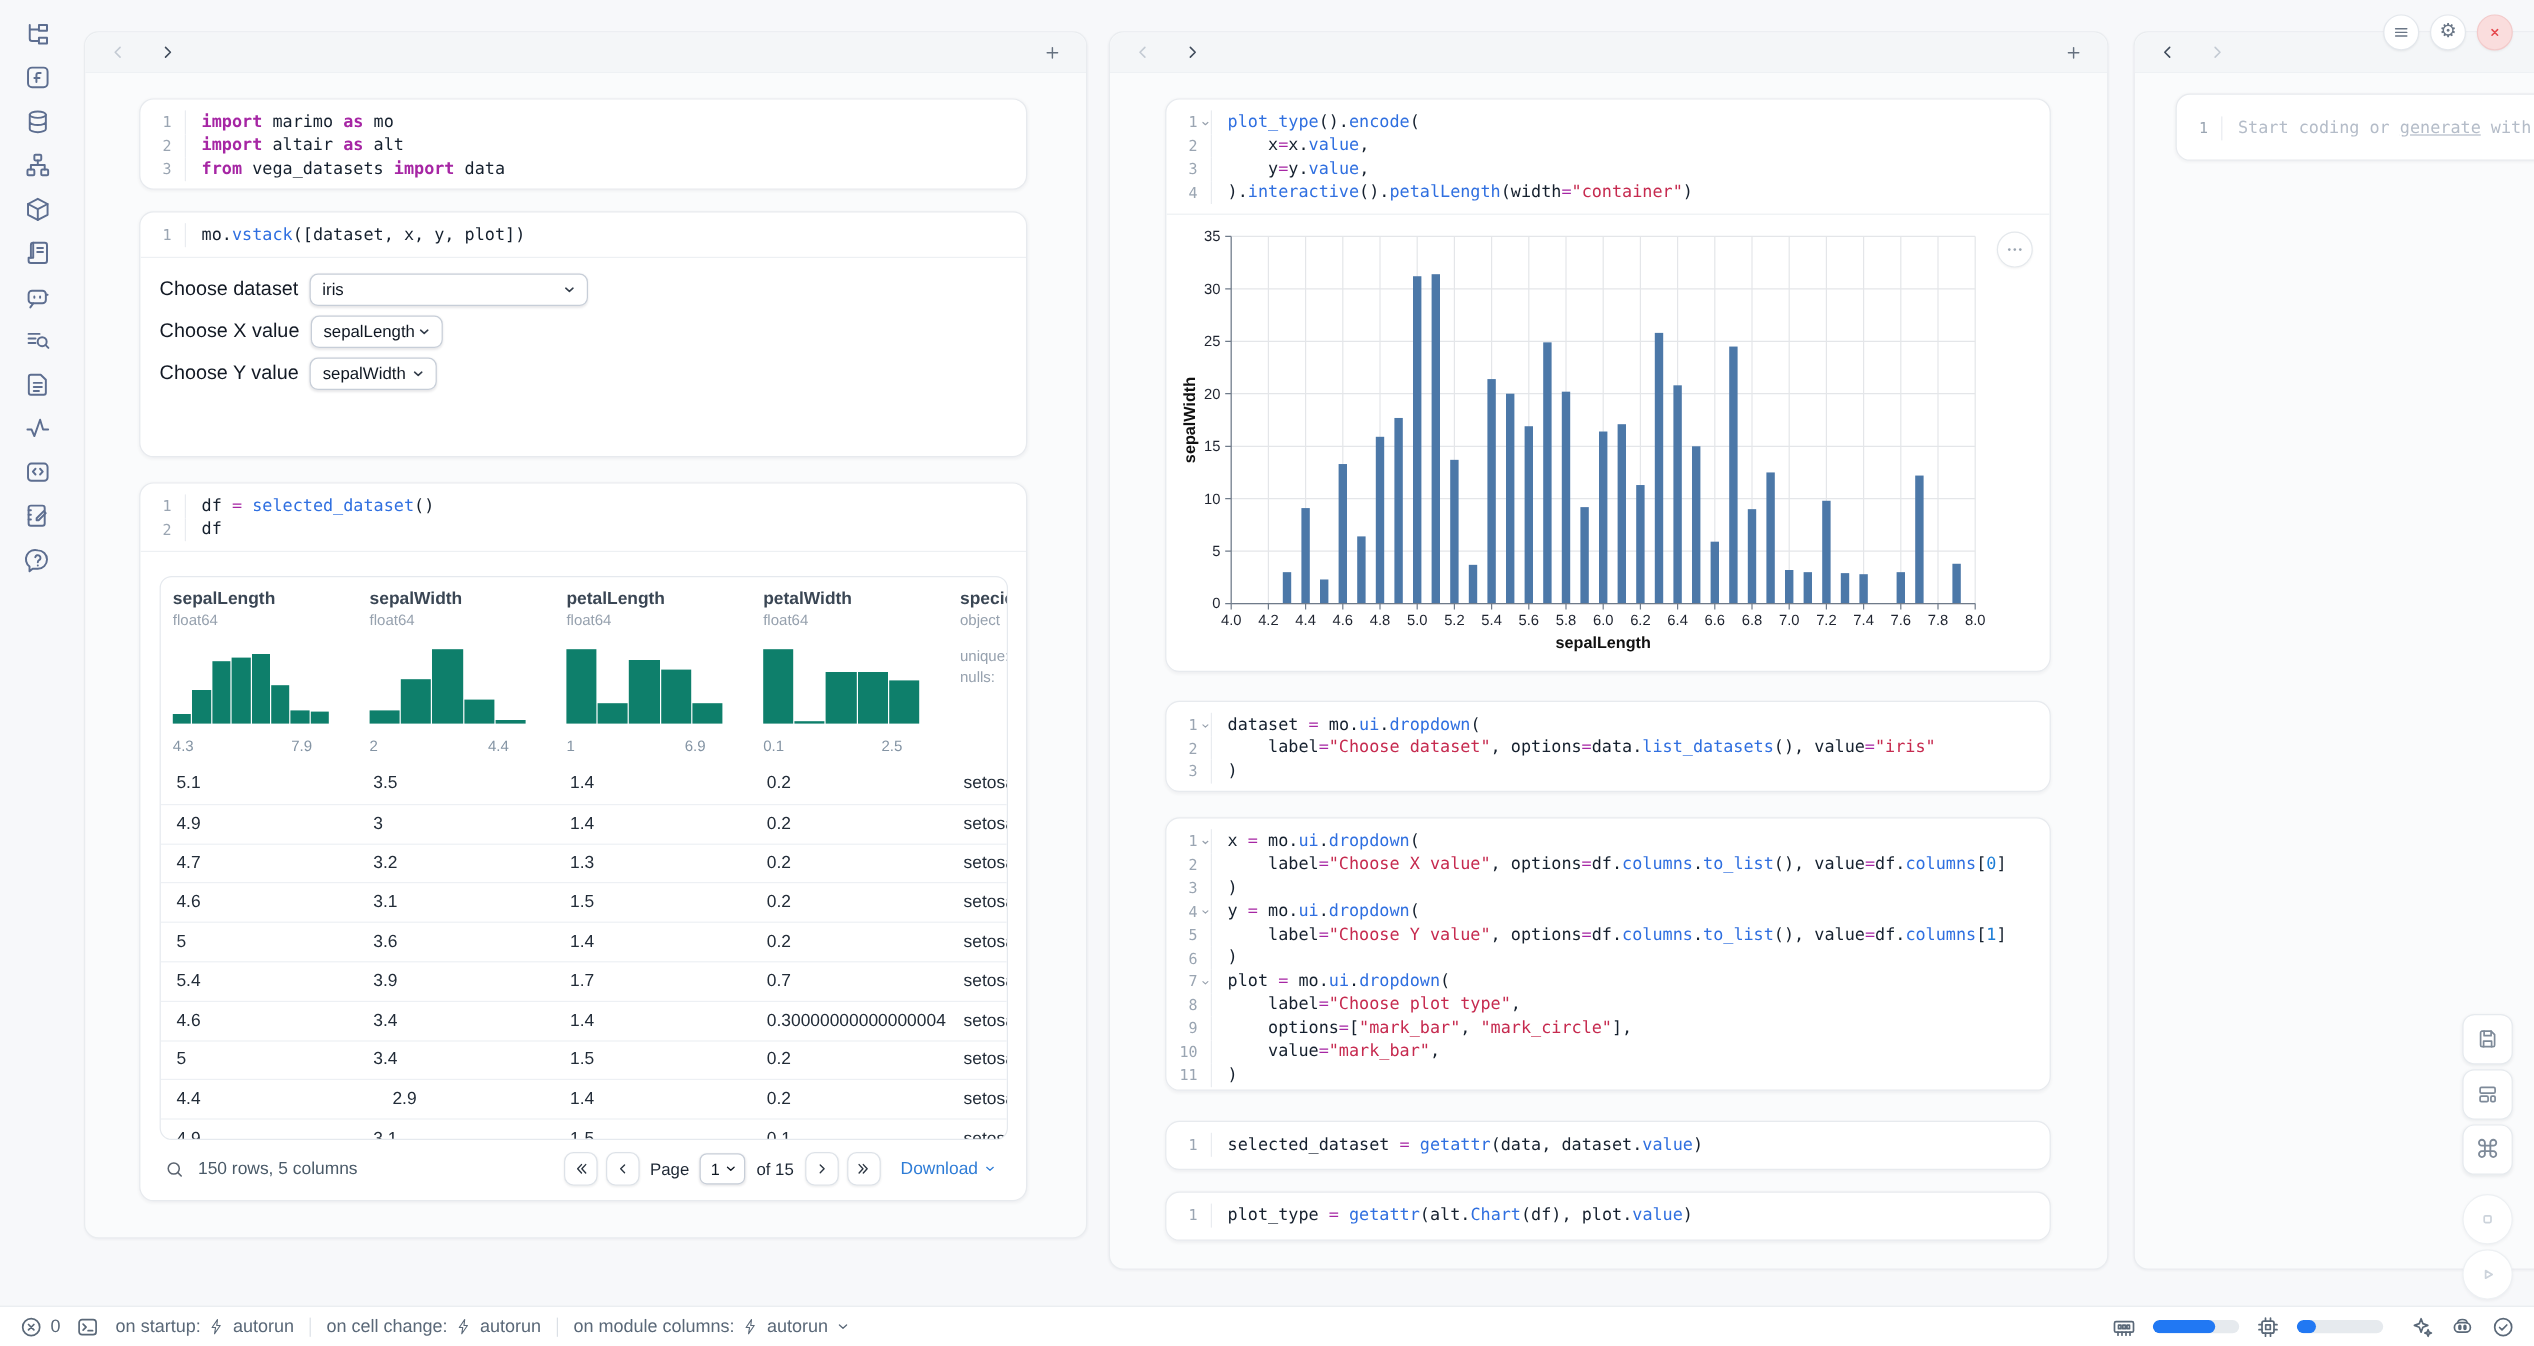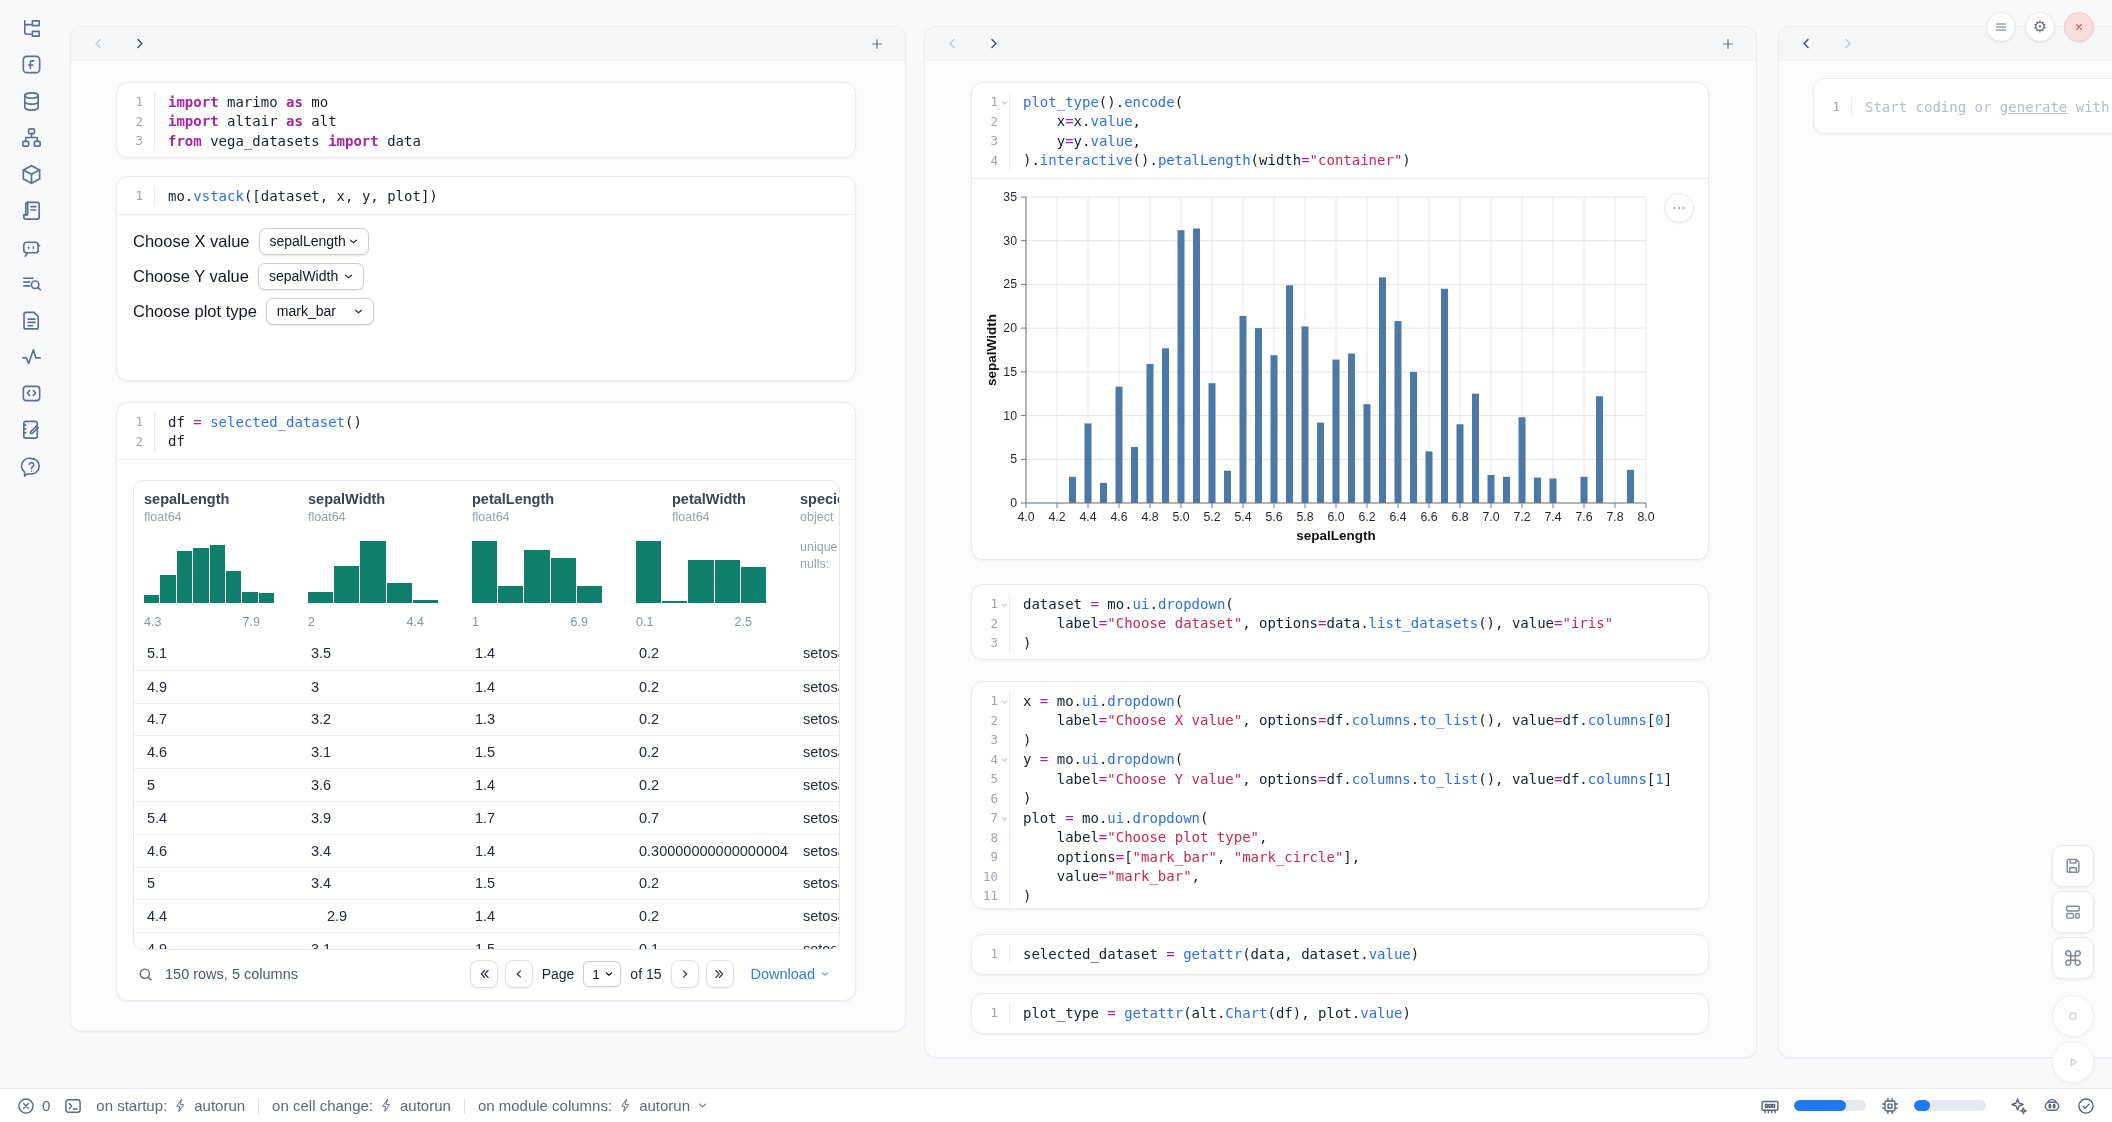--- a/index.html
+++ b/index.html
@@ -231,46 +231,46 @@
     <div class="cell" id="p1c2">
       <div class="lines" id="p1c2-lines">
           <div class="line">
             <span class="gut">1</span>
             <span class="src"><span class="tk-pl">mo.</span><span class="tk-fn">vstack</span><span class="tk-pl">([dataset, x, y, plot])</span></span>
           </div>
         </div>
       <div class="divider"></div>
       <div id="controls-out">
           <div class="ctl-row">
+            <span class="ctl-label">Choose dataset</span>
+            <div class="ctl-select" style="width:232px">
+              <span class="sval">iris</span>
+              <svg width="13" height="13" viewBox="0 0 24 24" fill="none" stroke="currentColor" stroke-width="2.4" stroke-linecap="round" stroke-linejoin="round">
+                <path d="m6.5 9.5 5.5 5 5.5-5"></path>
+              </svg>
+            </div>
+          </div>
+          <div class="ctl-row">
             <span class="ctl-label">Choose X value</span>
             <div class="ctl-select" style="width:110px">
               <span class="sval">sepalLength</span>
               <svg width="13" height="13" viewBox="0 0 24 24" fill="none" stroke="currentColor" stroke-width="2.4" stroke-linecap="round" stroke-linejoin="round">
                 <path d="m6.5 9.5 5.5 5 5.5-5"></path>
               </svg>
             </div>
           </div>
           <div class="ctl-row">
             <span class="ctl-label">Choose Y value</span>
             <div class="ctl-select" style="width:106px">
               <span class="sval">sepalWidth</span>
               <svg width="13" height="13" viewBox="0 0 24 24" fill="none" stroke="currentColor" stroke-width="2.4" stroke-linecap="round" stroke-linejoin="round">
                 <path d="m6.5 9.5 5.5 5 5.5-5"></path>
               </svg>
             </div>
           </div>
-          <div class="ctl-row">
-            <span class="ctl-label">Choose plot type</span>
-            <div class="ctl-select" style="width:108px">
-              <span class="sval">mark_bar</span>
-              <svg width="13" height="13" viewBox="0 0 24 24" fill="none" stroke="currentColor" stroke-width="2.4" stroke-linecap="round" stroke-linejoin="round">
-                <path d="m6.5 9.5 5.5 5 5.5-5"></path>
-              </svg>
-            </div>
-          </div>
         </div>
     </div>
     <div class="cell" id="p1c3">
       <div class="lines" id="p1c3-lines">
           <div class="line">
             <span class="gut">1</span>
             <span class="src"><span class="tk-pl">df </span><span class="tk-op">=</span><span class="tk-pl"> </span><span class="tk-fn">selected_dataset</span><span class="tk-pl">()</span></span>
           </div>
           <div class="line">
             <span class="gut">2</span>
@@ -285,21 +285,21 @@
               <div class="ctype">float64</div>
             </div>
             <div class="t-col" style="left: 174px;">
               <div class="cname">sepalWidth</div>
               <div class="ctype">float64</div>
             </div>
             <div class="t-col" style="left: 338px;">
               <div class="cname">petalLength</div>
               <div class="ctype">float64</div>
             </div>
-            <div class="t-col" style="left: 502px; margin-left: 36px;">
+            <div class="t-col" style="left: 502px;">
               <div class="cname">petalWidth</div>
               <div class="ctype">float64</div>
             </div>
             <div class="t-col" style="left: 666px;">
               <div class="cname">species</div>
               <div class="ctype">object</div>
             </div>
           </div>
           <div class="t-hist">
             <div class="t-col hist-box" style="left: 10px; width: 130px;">

